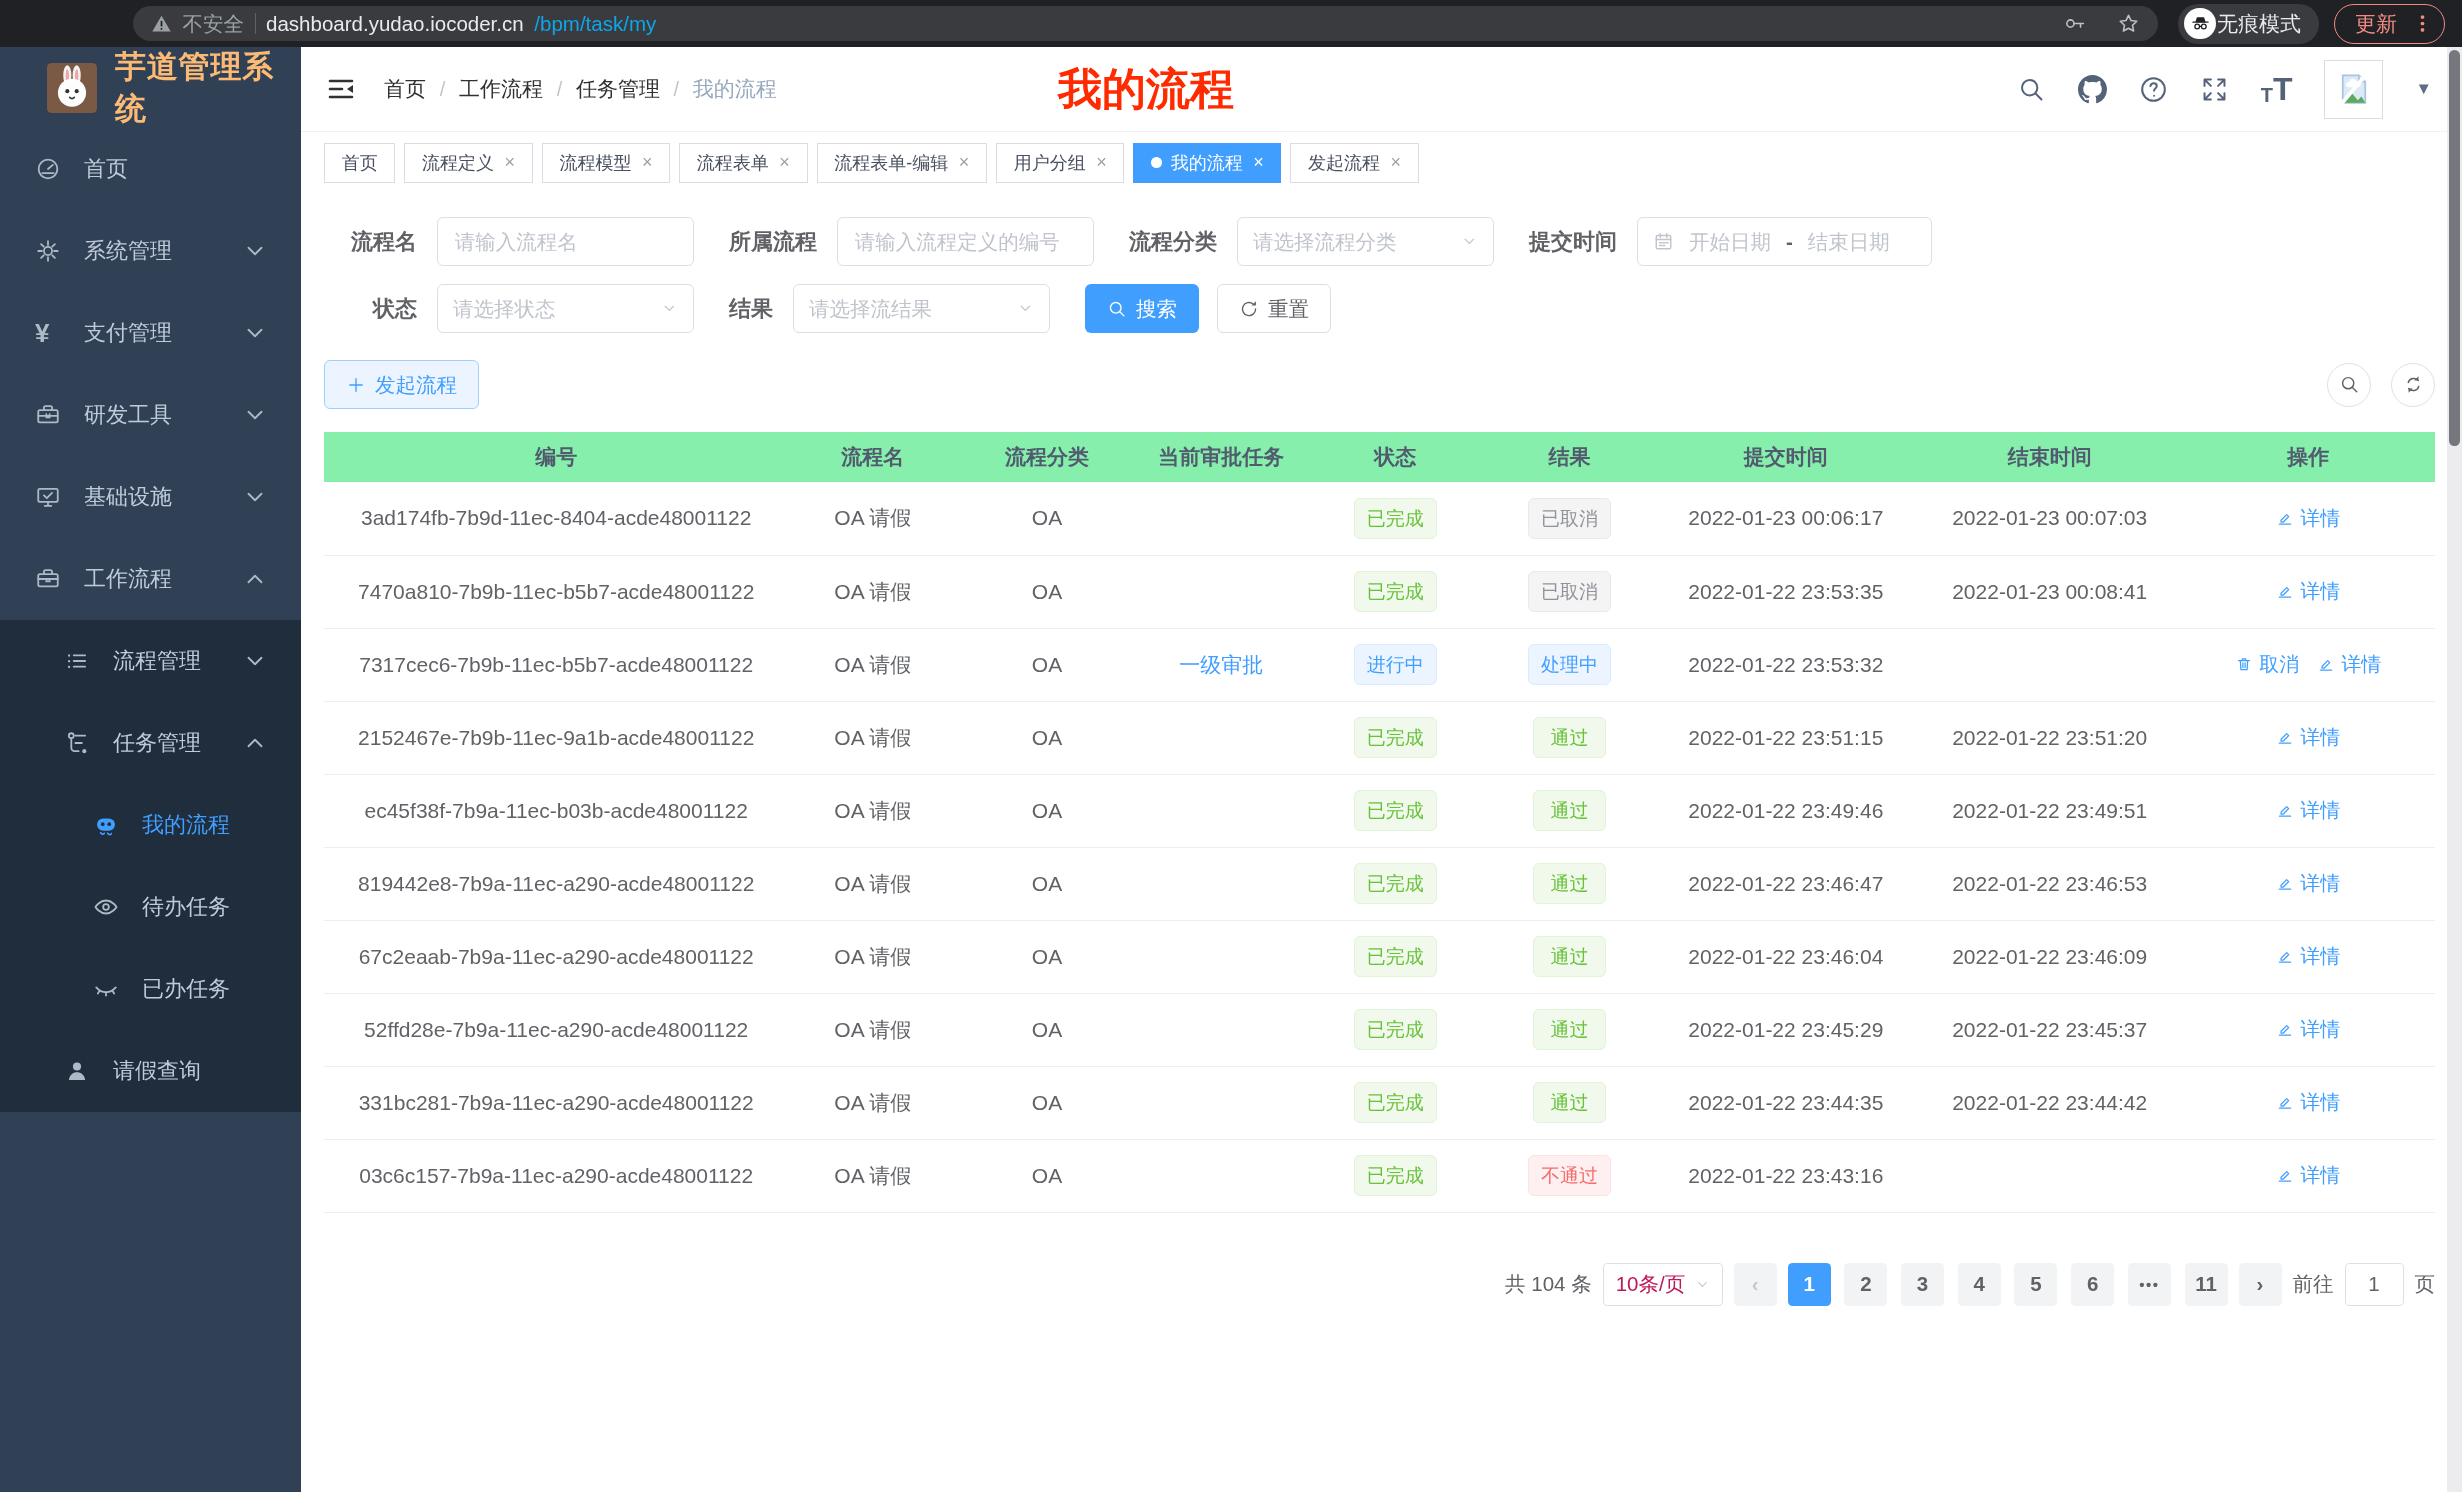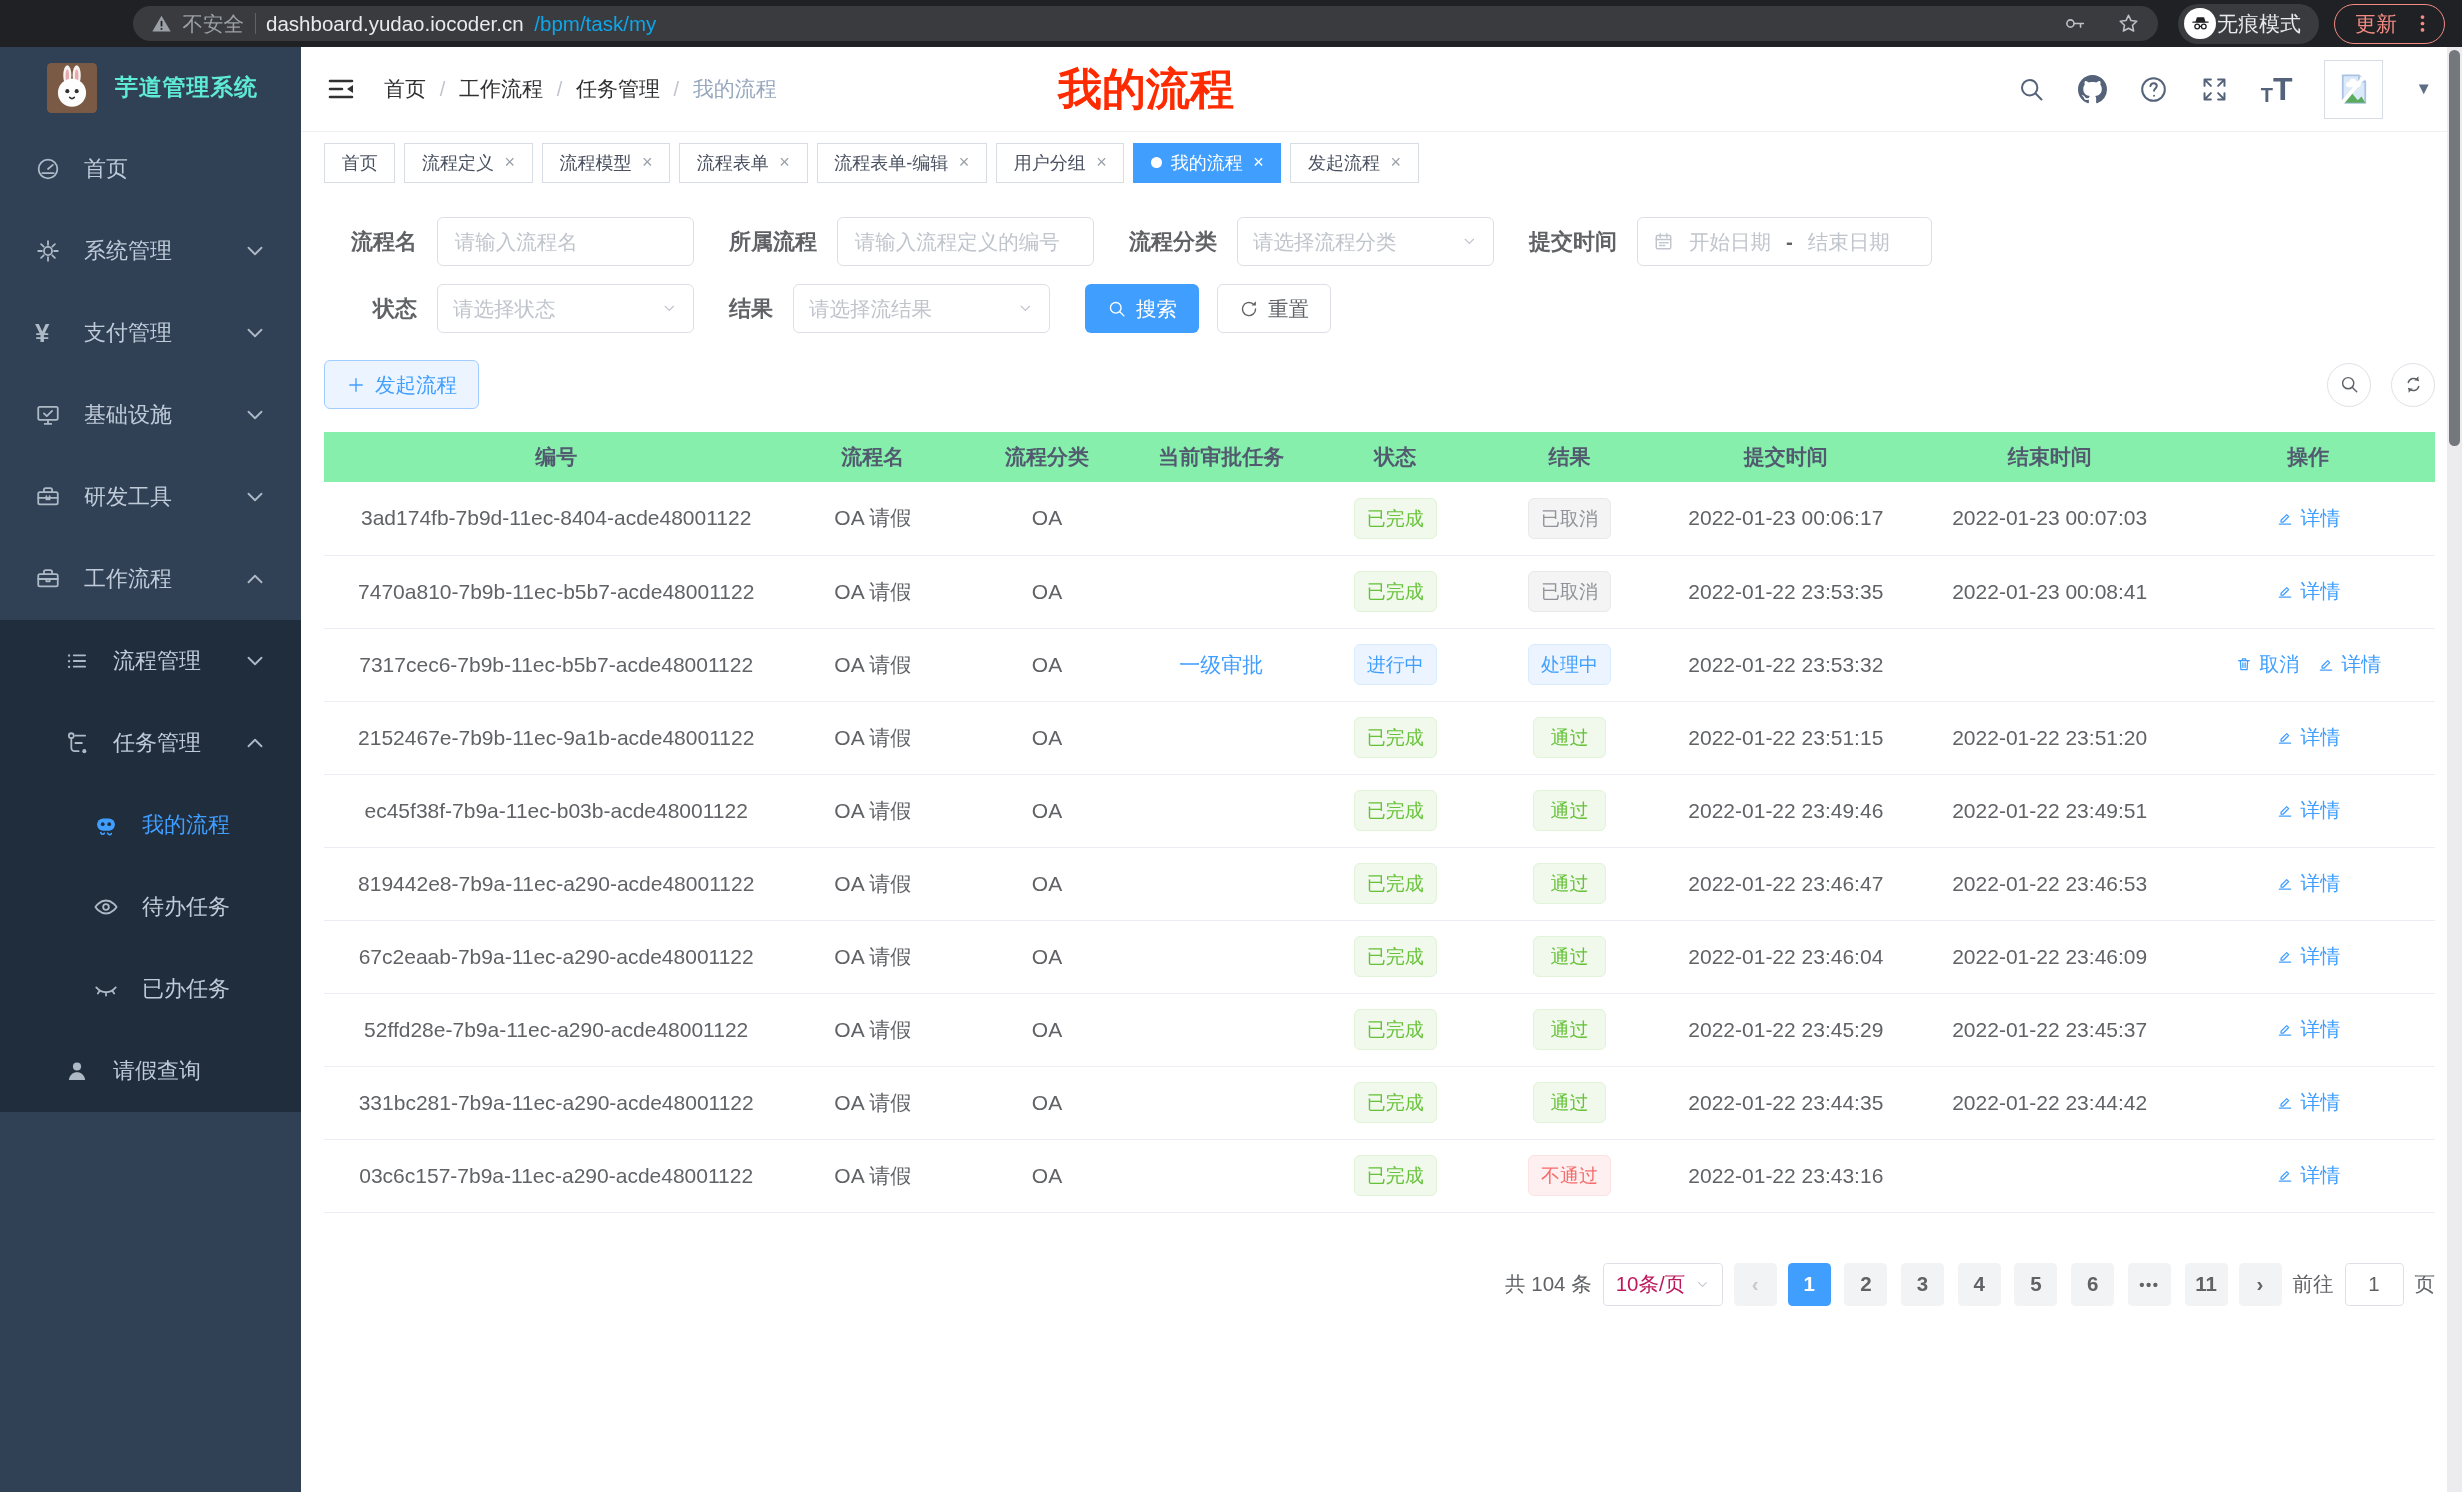--- a/index.html
+++ b/index.html
@@ -24,21 +24,21 @@
 .incog-badge .i{background:#fff;border-radius:50%;padding:5.3px;color:#202124;font-size:21px;box-sizing:content-box}
 .update-pill{height:40px;border:1.5px solid #f28b82;border-radius:20px;display:flex;align-items:center;
   gap:13.7px;padding:0 10.7px 0 20px;color:#f28b82;font-size:21px;margin-left:15px;cursor:pointer}
 .update-pill .i{font-size:23px}
 
 
 .app{display:flex;height:1446px}
 .sidebar{width:301px;background:#304156;flex:none;color:#bfcbd9}
 .logo-row{height:81px;display:flex;align-items:center;gap:18px;padding-left:47px}
 .logo-box{width:50px;height:50px;border-radius:4.6px;overflow:hidden;flex:none;font-size:50px}
-.app-title{color:#5eead4;font-size:23px;font-weight:700;letter-spacing:0.8px}
+.app-title{color:#fdba74;font-size:31px;font-weight:700;letter-spacing:0.8px}
 .menu-item{height:82px;display:flex;align-items:center;font-size:22px;cursor:pointer}
 .menu-item .i{font-size:26px;color:#aeb9c6}
 .menu-item .mlabel{margin-left:23px}
 .lvl1{padding-left:35px}
 .lvl2{padding-left:64px}
 .lvl3{padding-left:93px}
 .grp{background:#1f2d3d}
 .menu-item.active{color:#409eff}
 .menu-item.active .i{color:#409eff}
 .chev{margin-left:auto;margin-right:33px;font-size:16.7px;color:#8e9cb0}
@@ -250,39 +250,39 @@
           <span class="mlabel">支付管理</span>
           <span class="i chev">
             <svg viewBox="0 0 32 32" fill="none" stroke="currentColor" stroke-width="2.2" stroke-linecap="round" stroke-linejoin="round">
               <path d="M8 12l8 8 8-8"></path>
             </svg>
           </span>
         </div>
         <div class="menu-item lvl1">
           <span class="i">
             <svg viewBox="0 0 32 32" fill="none" stroke="currentColor" stroke-width="2.2" stroke-linecap="round" stroke-linejoin="round">
+              <rect x="4" y="10" width="24" height="15" rx="2"></rect>
+              <path d="M11 10V7a2 2 0 0 1 2-2h6a2 2 0 0 1 2 2v3M4 17h24M14 15v4h4v-4"></path>
+            </svg>
+          </span>
+          <span class="mlabel">研发工具</span>
+          <span class="i chev">
+            <svg viewBox="0 0 32 32" fill="none" stroke="currentColor" stroke-width="2.2" stroke-linecap="round" stroke-linejoin="round">
+              <path d="M8 12l8 8 8-8"></path>
+            </svg>
+          </span>
+        </div>
+        <div class="menu-item lvl1">
+          <span class="i">
+            <svg viewBox="0 0 32 32" fill="none" stroke="currentColor" stroke-width="2.2" stroke-linecap="round" stroke-linejoin="round">
               <rect x="4" y="6" width="24" height="16" rx="2"></rect>
               <path d="M12 27h8M16 22v5M11 14l3.5 3.5L21 11"></path>
             </svg>
           </span>
           <span class="mlabel">基础设施</span>
-          <span class="i chev">
-            <svg viewBox="0 0 32 32" fill="none" stroke="currentColor" stroke-width="2.2" stroke-linecap="round" stroke-linejoin="round">
-              <path d="M8 12l8 8 8-8"></path>
-            </svg>
-          </span>
-        </div>
-        <div class="menu-item lvl1">
-          <span class="i">
-            <svg viewBox="0 0 32 32" fill="none" stroke="currentColor" stroke-width="2.2" stroke-linecap="round" stroke-linejoin="round">
-              <rect x="4" y="10" width="24" height="15" rx="2"></rect>
-              <path d="M11 10V7a2 2 0 0 1 2-2h6a2 2 0 0 1 2 2v3M4 17h24M14 15v4h4v-4"></path>
-            </svg>
-          </span>
-          <span class="mlabel">研发工具</span>
           <span class="i chev">
             <svg viewBox="0 0 32 32" fill="none" stroke="currentColor" stroke-width="2.2" stroke-linecap="round" stroke-linejoin="round">
               <path d="M8 12l8 8 8-8"></path>
             </svg>
           </span>
         </div>
         <div class="menu-item lvl1">
           <span class="i">
             <svg viewBox="0 0 32 32" fill="none" stroke="currentColor" stroke-width="2.2" stroke-linecap="round" stroke-linejoin="round">
               <rect x="4" y="10" width="24" height="15" rx="2"></rect>

